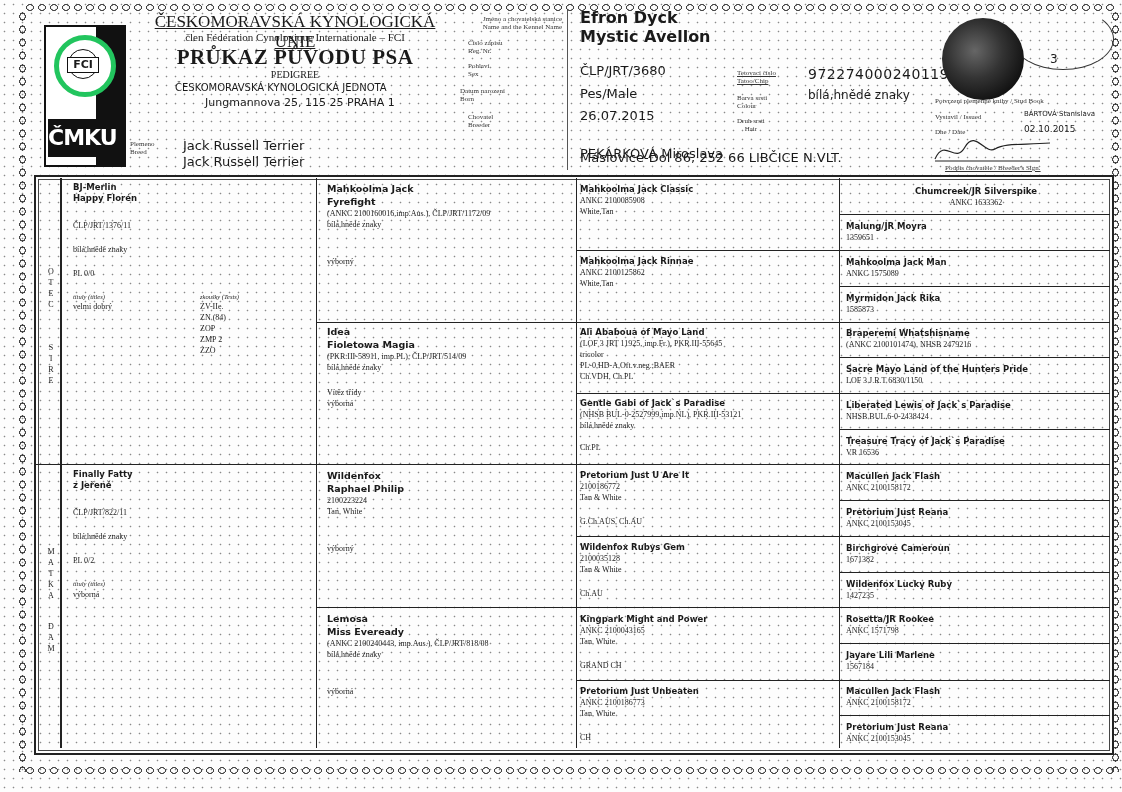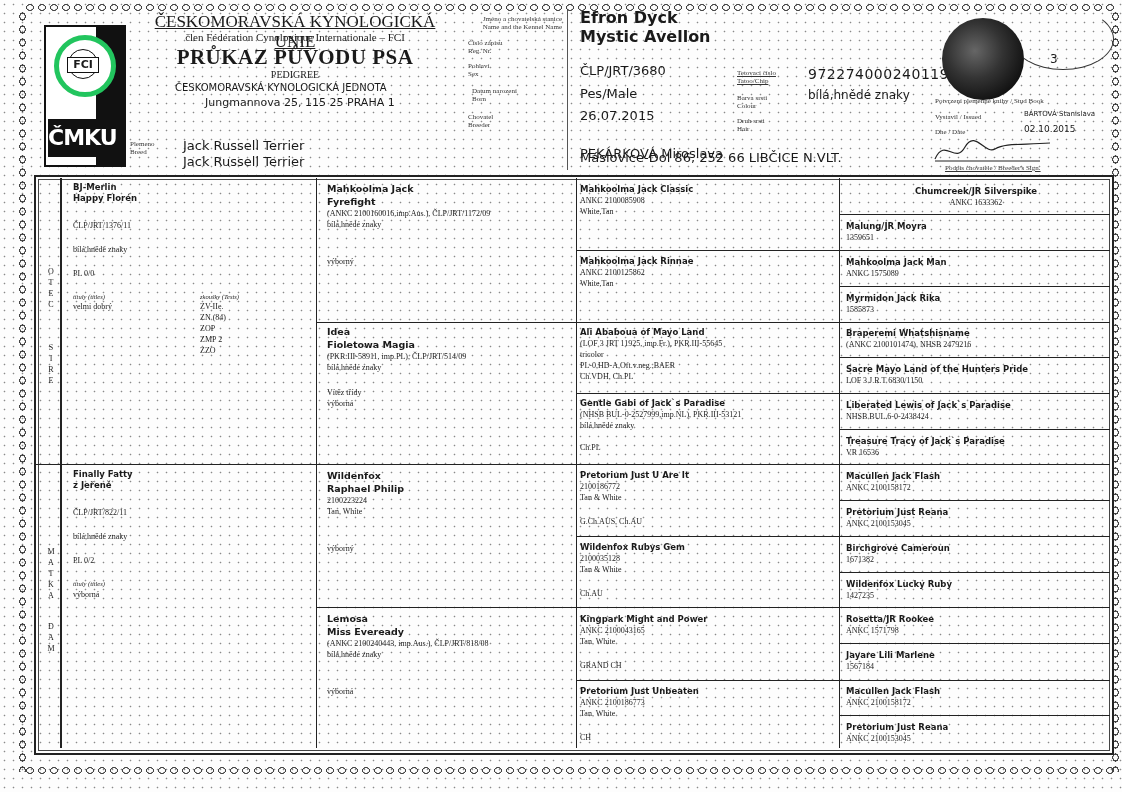--- a/index.html
+++ b/index.html
@@ -98,21 +98,21 @@
     <div>Name and the Kennel Name</div>
   </div>
 <div class="abs lbl mid-lbl" style="top:39px; text-align:left; left:468px;">
     <div>Číslo zápisu</div>
     <div>Reg. Nr.</div>
   </div>
 <div class="abs lbl mid-lbl" style="top:62px; text-align:left; left:468px;">
     <div>Pohlaví</div>
     <div>Sex</div>
   </div>
-<div class="abs lbl mid-lbl" style="top:87px; text-align:left; left:472px;font-family:Liberation Serif, serif;">
+<div class="abs lbl mid-lbl" style="top:87px; text-align:left; left:460px;font-family:Liberation Serif, serif;">
     <div>Datum narození</div>
     <div>Born</div>
   </div>
 <div class="abs lbl mid-lbl" style="top:113px; text-align:left; left:468px;">
     <div>Chovatel</div>
     <div>Breeder</div>
   </div>
 
 <div class="vsep"></div>
 
@@ -125,21 +125,21 @@
 <div class="abs dog-val" style="top:150px;">Máslovice-Dol 86, 252 66 LIBČICE N.VLT.</div>
 
 <div class="abs lbl" style="left:737px; top:69px;text-decoration:underline;">
     <div>Tetovací číslo</div>
     <div>Tatoo/Chip</div>
   </div>
 <div class="abs lbl" style="left:737px; top:94px;">
     <div>Barva srsti</div>
     <div>Colour</div>
   </div>
-<div class="abs lbl" style="left:737px; top:117px;">
+<div class="abs lbl" style="left:737px; top:117px;text-align:center;">
     <div>Druh srsti</div>
     <div>Hair</div>
   </div>
 <div class="abs dog-val" style="left:808px; top:66px; font-size:14px; letter-spacing:0.5px;">972274000240119</div>
 <div class="abs dog-val" style="left:808px; top:88px; font-size:12px;">bílá,hnědé znaky</div>
 
 <div class="abs stamp-photo"></div>
 <div class="abs stamp-ring"></div>
 <div class="abs sans" style="left:1050px; top:52px; font-size:12px;">3</div>
 <div class="abs lbl" style="left:935px; top:97px;">Potvrzení plemenné knihy / Stud Book</div>

